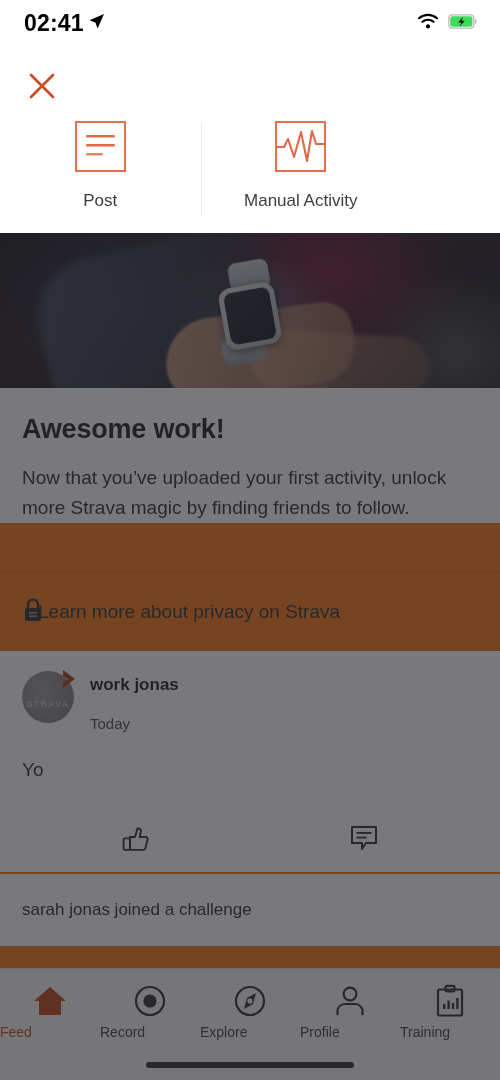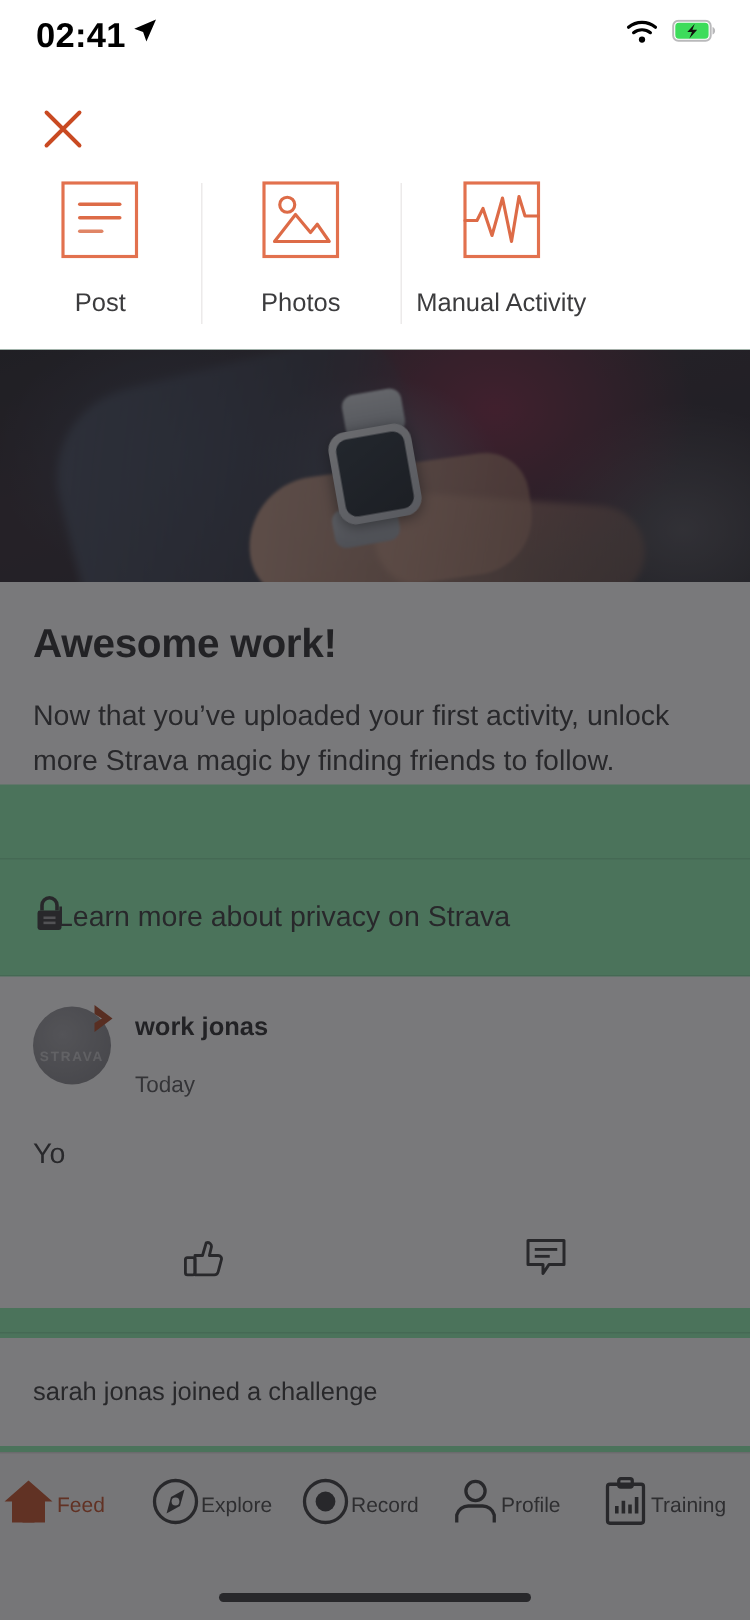--- a/index.html
+++ b/index.html
@@ -6,21 +6,21 @@
   html,body { width:500px; height:1080px; }
   body {
     font-family:"Liberation Sans", sans-serif;
     background:#ffffff;
     position:relative;
     overflow:hidden;
     -webkit-font-smoothing:antialiased;
   }
 
   
-  .app-root { position:absolute; inset:0; background:#86efac; }
+  .app-root { position:absolute; inset:0; background:#f97316; }
 
   
   .hero {
     position:absolute; left:0; top:233px; width:500px; height:155px;
     background:
       radial-gradient(ellipse 120px 90px at 250px 80px, rgba(90,95,115,.85), rgba(20,20,30,0) 70%),
       radial-gradient(ellipse 170px 130px at 120px 70px, rgba(40,48,70,.9), rgba(10,10,20,0) 72%),
       radial-gradient(ellipse 190px 150px at 330px 40px, rgba(120,20,55,.85), rgba(20,5,15,0) 70%),
       radial-gradient(ellipse 150px 120px at 455px 120px, rgba(150,150,160,.35), rgba(20,20,25,0) 70%),
       linear-gradient(160deg,#16141c 0%,#241a24 35%,#1b1620 65%,#14131a 100%);
@@ -86,30 +86,30 @@
   }
   .badge { position:absolute; right:-9px; top:-2px; width:22px; height:20px; }
   .post-meta { margin-left:16px; padding-top:4px; }
   .post-name { font-size:17px; font-weight:bold; color:#1b1b1d; }
   .post-date { font-size:15px; color:#4a4a4e; margin-top:20px; }
   .post-text { margin-top:27px; font-size:19px; color:#2c2c2e; }
   .post-actions { margin-top:27px; display:flex; height:64px; align-items:center; }
   .act { width:50%; display:flex; justify-content:center; align-items:center; }
 
   
-  .challenge { position:absolute; left:0; top:892px; width:500px; height:72px; display:flex; align-items:center; padding:0 22px; background:#ffffff; }
+  .challenge { position:absolute; left:0; top:874px; width:500px; height:72px; display:flex; align-items:center; padding:0 22px; background:#ffffff; }
   .challenge-text { font-size:17px; color:#2a2a2c; }
 
   
   .tabbar {
     position:absolute; left:0; bottom:0; width:500px; height:112px;
     background:#f8f8f8; border-top:1px solid rgba(0,0,0,.12);
     display:flex; align-items:flex-start; padding-top:12px;
   }
-  .tab { flex:1; display:flex; align-items:center; }
+  .tab { flex:1; display:flex; flex-direction:column; }
   .tab-ico { height:40px; display:flex; align-items:center; justify-content:center; }
   .tab-label { font-size:14px; color:#3a3a3c; margin-top:3px; }
   .tab.active .tab-label { color:#c0441c; }
   .home-ind { position:absolute; left:50%; transform:translateX(-50%); bottom:12px; width:208px; height:6px; border-radius:3px; background:#2b2b2d; }
 
   
   .dim { position:absolute; left:0; top:233px; width:500px; height:847px; background:rgba(38,38,42,.62); pointer-events:none; }
 
   
   .sheet { position:absolute; left:0; top:0; width:500px; height:233px; background:#ffffff; z-index:5; }
@@ -205,34 +205,34 @@
           <path d="M19 3 L35 17 L30 17 L30 31 L8 31 L8 17 L3 17 Z" fill="#C0441C"></path>
           <rect x="15" y="22" width="8" height="9" fill="#C0441C"></rect>
         </svg>
       </span>
       <span class="tab-label">Feed</span>
     </div>
     <div class="tab">
       <span class="tab-ico">
         <svg width="34" height="34" viewBox="0 0 34 34">
           <circle cx="17" cy="17" r="14" fill="none" stroke="#2c2c2e" stroke-width="2.2"></circle>
+          <circle cx="17" cy="17" r="6.6" fill="#2c2c2e"></circle>
+        </svg>
+      </span>
+      <span class="tab-label">Record</span>
+    </div>
+    <div class="tab">
+      <span class="tab-ico">
+        <svg width="34" height="34" viewBox="0 0 34 34">
+          <circle cx="17" cy="17" r="14" fill="none" stroke="#2c2c2e" stroke-width="2.2"></circle>
           <path d="M23 9 L14 14 L11 25 L20 20 Z" fill="#2c2c2e"></path>
           <circle cx="17" cy="17" r="2.6" fill="#f8f8f8"></circle>
         </svg>
       </span>
       <span class="tab-label">Explore</span>
-    </div>
-    <div class="tab">
-      <span class="tab-ico">
-        <svg width="34" height="34" viewBox="0 0 34 34">
-          <circle cx="17" cy="17" r="14" fill="none" stroke="#2c2c2e" stroke-width="2.2"></circle>
-          <circle cx="17" cy="17" r="6.6" fill="#2c2c2e"></circle>
-        </svg>
-      </span>
-      <span class="tab-label">Record</span>
     </div>
     <div class="tab">
       <span class="tab-ico">
         <svg width="34" height="34" viewBox="0 0 34 34">
           <circle cx="17" cy="10" r="6.4" fill="none" stroke="#2c2c2e" stroke-width="2.2"></circle>
           <path d="M4.5 31 V26 a8 8 0 0 1 8 -6 h9 a8 8 0 0 1 8 6 V31" fill="none" stroke="#2c2c2e" stroke-width="2.2" stroke-linejoin="round"></path>
         </svg>
       </span>
       <span class="tab-label">Profile</span>
     </div>
@@ -299,29 +299,19 @@
           <rect x="12" y="24" width="29" height="2.4" rx="1.2" fill="#DD6B47"></rect>
           <rect x="12" y="33" width="17" height="2.4" rx="1.2" fill="#E08566"></rect>
         </svg>
       </span>
       <span class="action-label">Post</span>
     </div>
     <div class="action">
       <span>
         <svg width="53" height="53" viewBox="0 0 53 53">
           <rect x="2" y="2" width="49" height="49" fill="none" stroke="#E2714E" stroke-width="2.1"></rect>
-          <circle cx="17.5" cy="16.5" r="5" fill="none" stroke="#DD6B47" stroke-width="2.1"></circle>
-          <path d="M9 41 L23 23 L33 35 L37.5 29.5 L45.5 41 Z" fill="none" stroke="#DD6B47" stroke-width="2.1" stroke-linejoin="round"></path>
-        </svg>
-      </span>
-      <span class="action-label">Photos</span>
-    </div>
-    <div class="action">
-      <span>
-        <svg width="53" height="53" viewBox="0 0 53 53">
-          <rect x="2" y="2" width="49" height="49" fill="none" stroke="#E2714E" stroke-width="2.1"></rect>
           <path d="M2 27 L10 27 L14 19 L20 37 L27 12 L33 41 L38 11 L42 24 L51 24" fill="none" stroke="#DD6B47" stroke-width="2.1" stroke-linejoin="round" stroke-linecap="round"></path>
         </svg>
       </span>
       <span class="action-label">Manual Activity</span>
     </div>
   </div>
 </div>
 
 </body></html>

